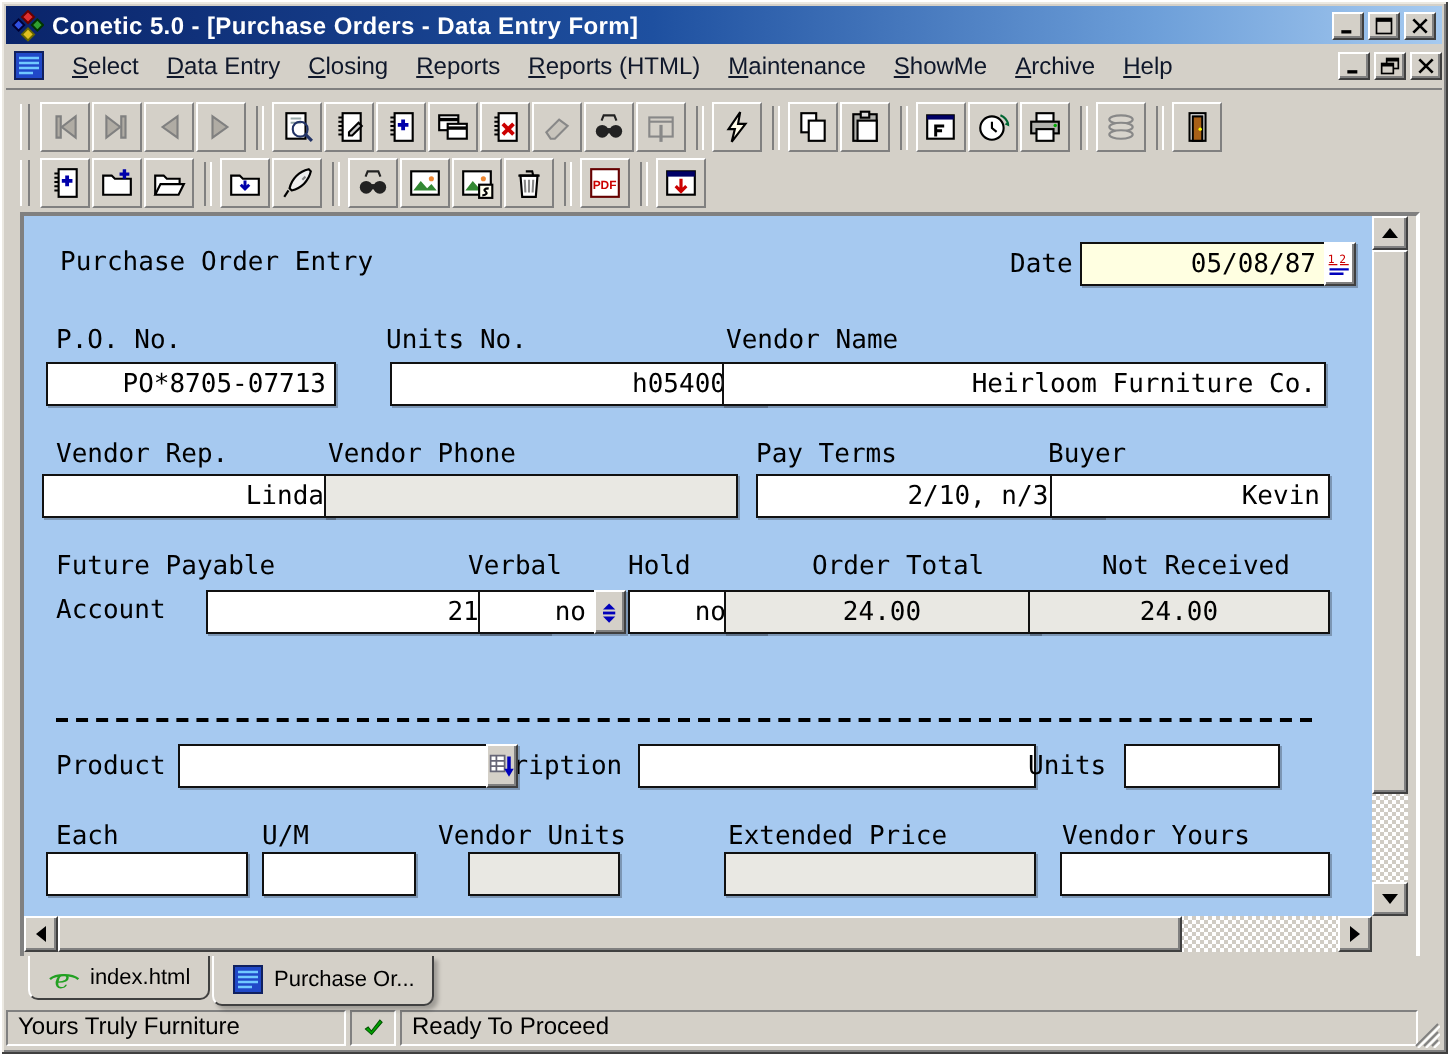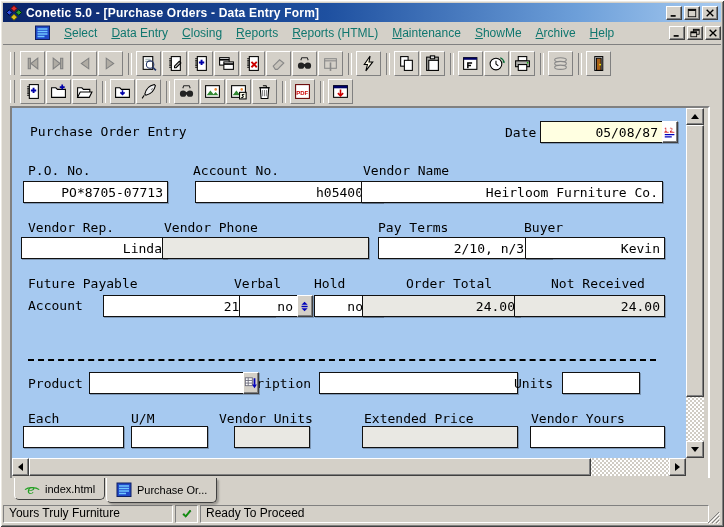--- a/index.html
+++ b/index.html
@@ -9,21 +9,21 @@
   
   .titlebar{position:absolute;top:3px;left:3px;right:3px;height:19px;
     background:linear-gradient(90deg,#0A246A 0%,#1E50A0 45%,#6D9FD9 80%,#A6CAF0 100%);
     display:flex;align-items:center;padding:0 3px;color:#fff;font-weight:bold;font-size:12px;}
   .titlebar .ticon{width:16px;height:16px;margin-right:4px;flex:0 0 auto;}
   .title-text{flex:1;white-space:nowrap;overflow:hidden;letter-spacing:.2px;}
   .win-btn{width:16px;height:14px;background:#D4D0C8;border:1px solid;border-color:#fff #404040 #404040 #fff;
     box-shadow:inset -1px -1px 0 #808080;display:flex;align-items:center;justify-content:center;padding:0;margin-left:2px;}
   
   .menubar{position:absolute;top:22px;left:3px;right:3px;height:22px;background:#D4D0C8;
-    display:flex;align-items:center;font-size:12px;color:#0f766e;padding-left:28px;}
+    display:flex;align-items:center;font-size:12px;color:#0f172a;}
   .menubar .micon{width:17px;height:16px;margin:0 6px 0 3px;flex:0 0 auto;}
   .menu-item{padding:3px 7px;cursor:default;}
   .menu-item u{text-decoration:underline;}
   .menubar .spacer{flex:1;}
   .divider{position:absolute;top:44px;left:3px;right:3px;height:4px;border-top:1px solid #808080;border-bottom:1px solid #fff;}
   
   .toolbar{position:absolute;left:3px;right:3px;display:flex;align-items:center;padding-left:7px;background:#D4D0C8;}
   #toolbar1{top:49px;height:29px;}
   #toolbar2{top:78px;height:27px;}
   .grip{width:3px;height:23px;margin-right:5px;border-left:1px solid #fff;border-right:1px solid #808080;}
@@ -33,21 +33,21 @@
   
   .form-panel{position:absolute;top:106px;left:10px;width:696px;height:372px;background:#D4D0C8;
     border:2px solid;border-color:#808080 #fff #fff #808080;}
   .blue-client{position:absolute;left:0;top:0;width:674px;height:350px;background:#A6C9F0;overflow:hidden;
     font-family:"DejaVu Sans Mono",monospace;font-size:13px;color:#000;}
   .flabel{position:absolute;white-space:pre;line-height:15px;}
   .field{position:absolute;height:20px;background:#fff;border:1px solid #111;display:flex;align-items:center;
     padding:0 4px;font-family:"DejaVu Sans Mono",monospace;font-size:13px;box-shadow:1px 1px 0 rgba(0,0,0,.25);justify-content:flex-end;}
   .field.ro{background:#E9E8E3;}
   .field.yellow{background:#FFFFE1;}
-  .field.rnum{justify-content:flex-end;}
+  .field.rnum{justify-content:center;}
   .field.withbtn{padding-right:19px;}
   .fval{white-space:pre;overflow:hidden;}
   .mini-btn{position:absolute;right:-1px;top:-1px;width:16px;height:22px;background:#D4D0C8;
     border:1px solid;border-color:#fff #404040 #404040 #fff;box-shadow:inset -1px -1px 0 #808080;
     padding:0;display:flex;align-items:center;justify-content:center;}
   .mini-btn.white{background:#fff;}
   .dashes{position:absolute;height:0;border-top:2px dashed #000;}
   
   .dither{background:repeating-conic-gradient(#fff 0% 25%, #D0CCC4 0% 50%) 0 0/4px 4px;}
   .vscroll{position:absolute;left:674px;top:0;width:18px;height:350px;}
@@ -387,21 +387,21 @@
             <svg viewBox="0 0 16 16" width="14" height="15">
               <text x="1" y="7" font-size="6.5" fill="#C00" font-family="DejaVu Sans Mono, monospace">1</text>
               <text x="7.5" y="7" font-size="6.5" fill="#C00" font-family="DejaVu Sans Mono, monospace">2</text>
               <path d="M1.5 7.8h5M8 7.8h5" stroke="#C00" stroke-width=".8"></path>
               <path d="M2 10.5h11M2 13h8" stroke="#00B" stroke-width="1.4"></path>
             </svg>
           </button>
       </div>
 
       <div class="flabel" style="left:16px;top:55px">P.O. No.</div>
-      <div class="flabel" style="left:181px;top:55px">Account No.</div>
+      <div class="flabel" style="left:181px;top:55px">Units No.</div>
       <div class="flabel" style="left:351px;top:55px">Vendor Name</div>
       <div class="field" style="left:11px;top:73px;width:135px">
           <span class="fval">PO*8705-07713</span>
         </div>
       <div class="field withbtn" style="left:183px;top:73px;width:163px">
         <span class="fval">h05400</span>
         <button class="mini-btn lookup-btn">
             <svg viewBox="0 0 16 16" width="14" height="15">
               <rect x="1.5" y="1.5" width="8" height="9" fill="#fff" stroke="#667"></rect>
               <path d="M1.5 4.5h8M1.5 7.5h8M4.8 1.5v9" stroke="#667"></path>

